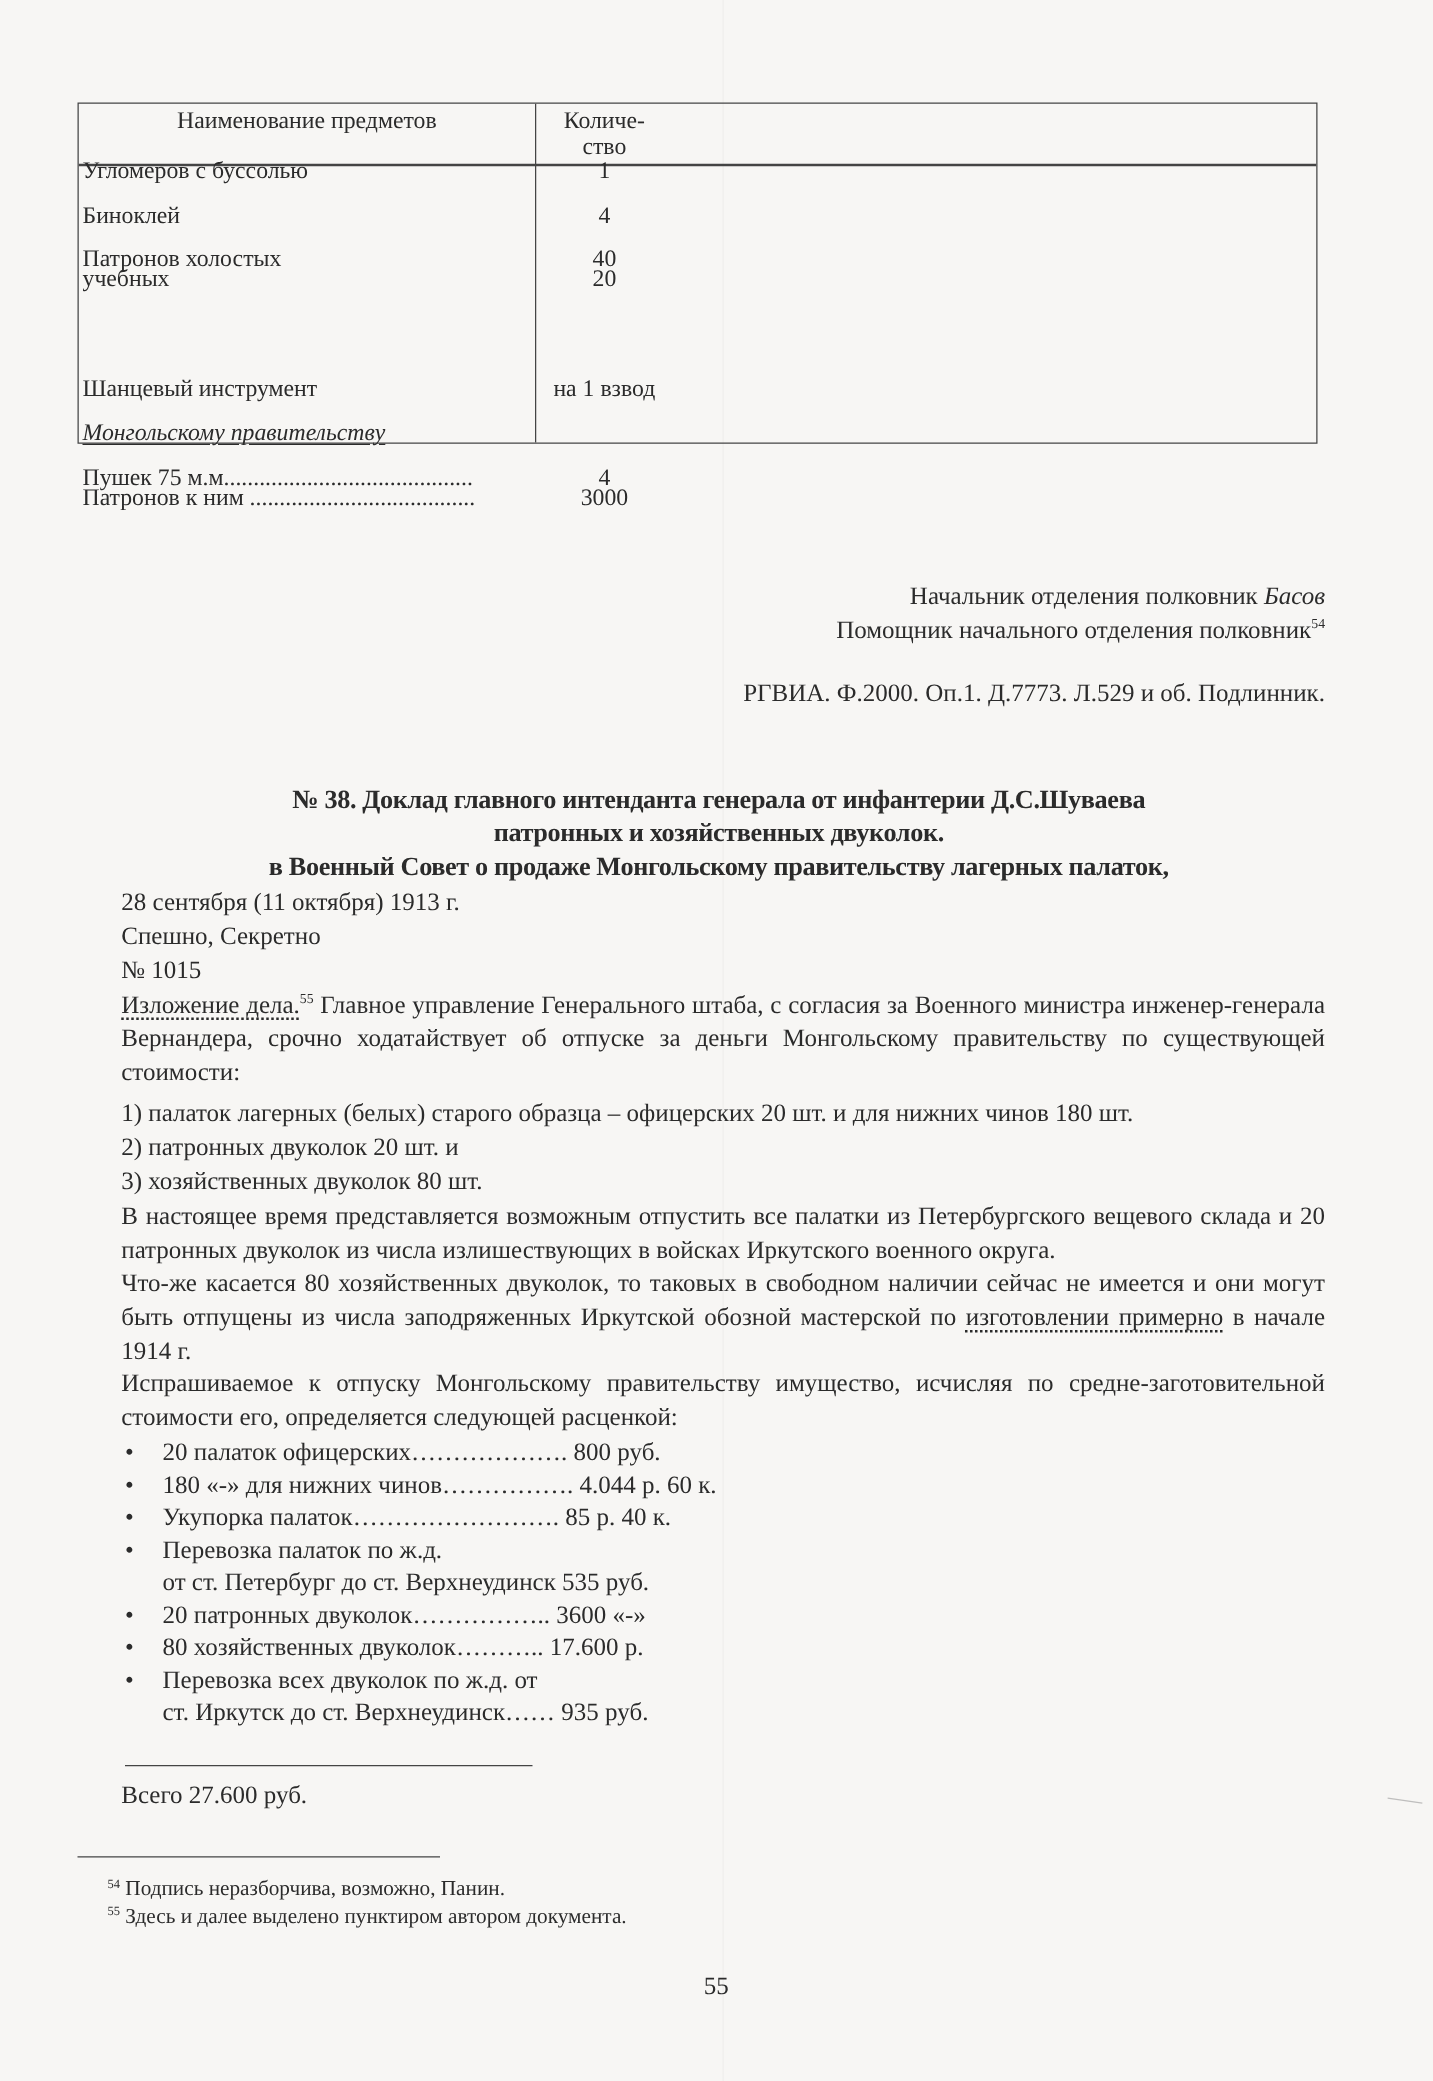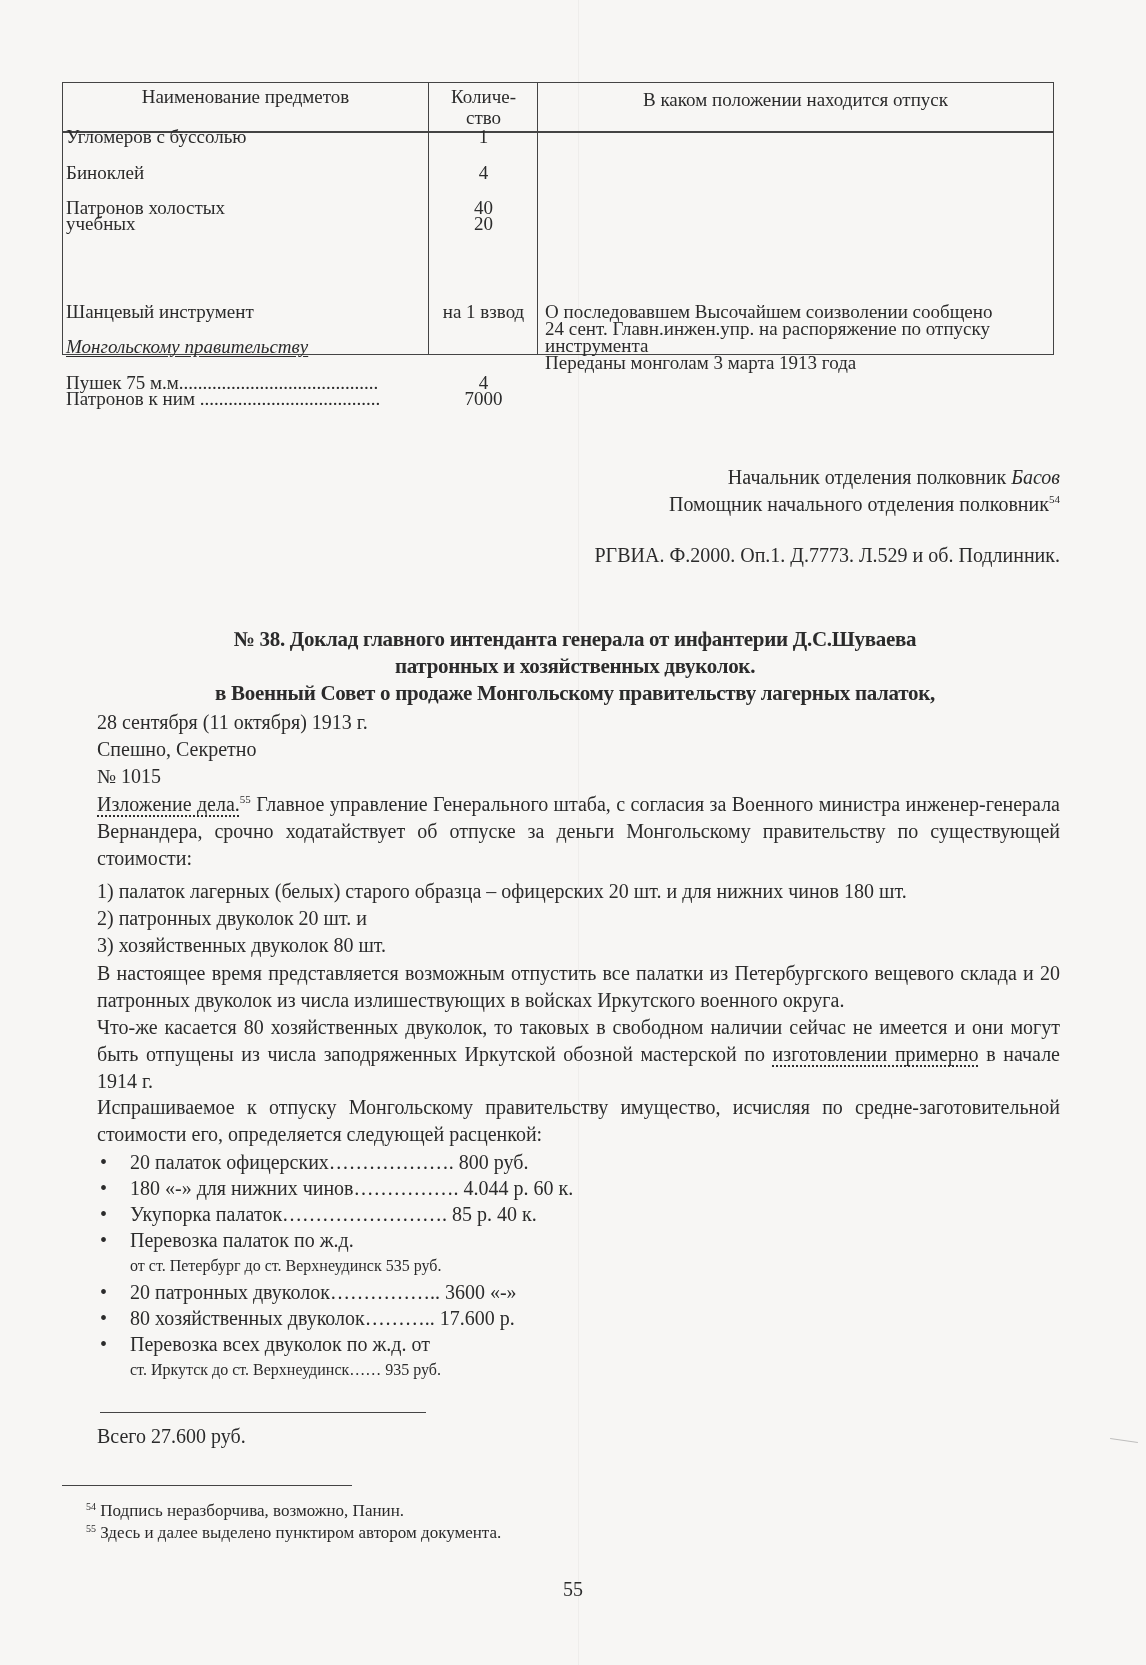--- a/index.html
+++ b/index.html
@@ -41,21 +41,21 @@
     }
     .meta { position: absolute; left: 97px; font-size: 20px; line-height: 24px; }
     .para {
       position: absolute; left: 97px; width: 963px; font-size: 20px; line-height: 27px;
       text-align: justify;
     }
     .dotted { text-decoration: underline dotted; text-underline-offset: 4px; }
     .list-line { position: absolute; left: 97px; font-size: 20px; line-height: 24px; white-space: nowrap; }
     .bullet-row { position: absolute; left: 100px; font-size: 20px; line-height: 24px; white-space: nowrap; }
     .bullet-row .dot { display: inline-block; width: 30px; }
-    .cont-line { position: absolute; left: 130px; font-size: 16px; line-height: 24px; white-space: nowrap; }
+    .cont-line { position: absolute; left: 130px; font-size: 20px; line-height: 24px; white-space: nowrap; }
     .rule { position: absolute; border-top: 1.3px solid #444; }
     .footnote { position: absolute; left: 86px; font-size: 17px; line-height: 22px; white-space: nowrap; }
     .footnote sup { font-size: 10px; vertical-align: 6px; }
     .page-num { position: absolute; left: 0; width: 1146px; top: 1578px; text-align: center; font-size: 20px; }
     .scan-mark { position: absolute; right: 8px; top: 1440px; width: 28px; border-top: 1px solid #999; transform: rotate(8deg); opacity: 0.6; }
     .fold-line { position: absolute; left: 578px; top: 0; height: 1665px; border-left: 1px solid rgba(0,0,0,0.035); }
   </style>
 </head>
 <body>
 
@@ -85,30 +85,23 @@
       <div class="th" style="top:3px;">
         <div>Количе-</div>
         <div>ство</div>
       </div>
       <div class="cell" style="top:44px;">1</div>
       <div class="cell" style="top:80px;">4</div>
       <div class="cell" style="top:115px;">40</div>
       <div class="cell" style="top:131px;">20</div>
       <div class="cell" style="top:219px;">на 1 взвод</div>
       <div class="cell" style="top:290px;">4</div>
-      <div class="cell" style="top:306px;">7000</div>
+      <div class="cell" style="top:306px;">3000</div>
     </div>
 
-    <div class="col3">
-      <div class="th" style="top:6px;">В каком положении находится отпуск</div>
-      <div class="cell" style="top:219px;">О последовавшем Высочайшем соизволении сообщено</div>
-      <div class="cell" style="top:236px;">24 сент. Главн.инжен.упр. на распоряжение по отпуску</div>
-      <div class="cell" style="top:253px;">инструмента</div>
-      <div class="cell" style="top:270px;">Переданы монголам 3 марта 1913 года</div>
-    </div>
   </div>
 
   <div class="right-line" style="top:466px;">
     <span>Начальник отделения полковник </span><span class="italic">Басов</span>
   </div>
   <div class="right-line" style="top:493px;">
     <span>Помощник начального отделения полковник</span><sup>54</sup>
   </div>
 
   <div class="right-line" style="top:544px;">РГВИА. Ф.2000. Оп.1. Д.7773. Л.529 и об. Подлинник.</div>

